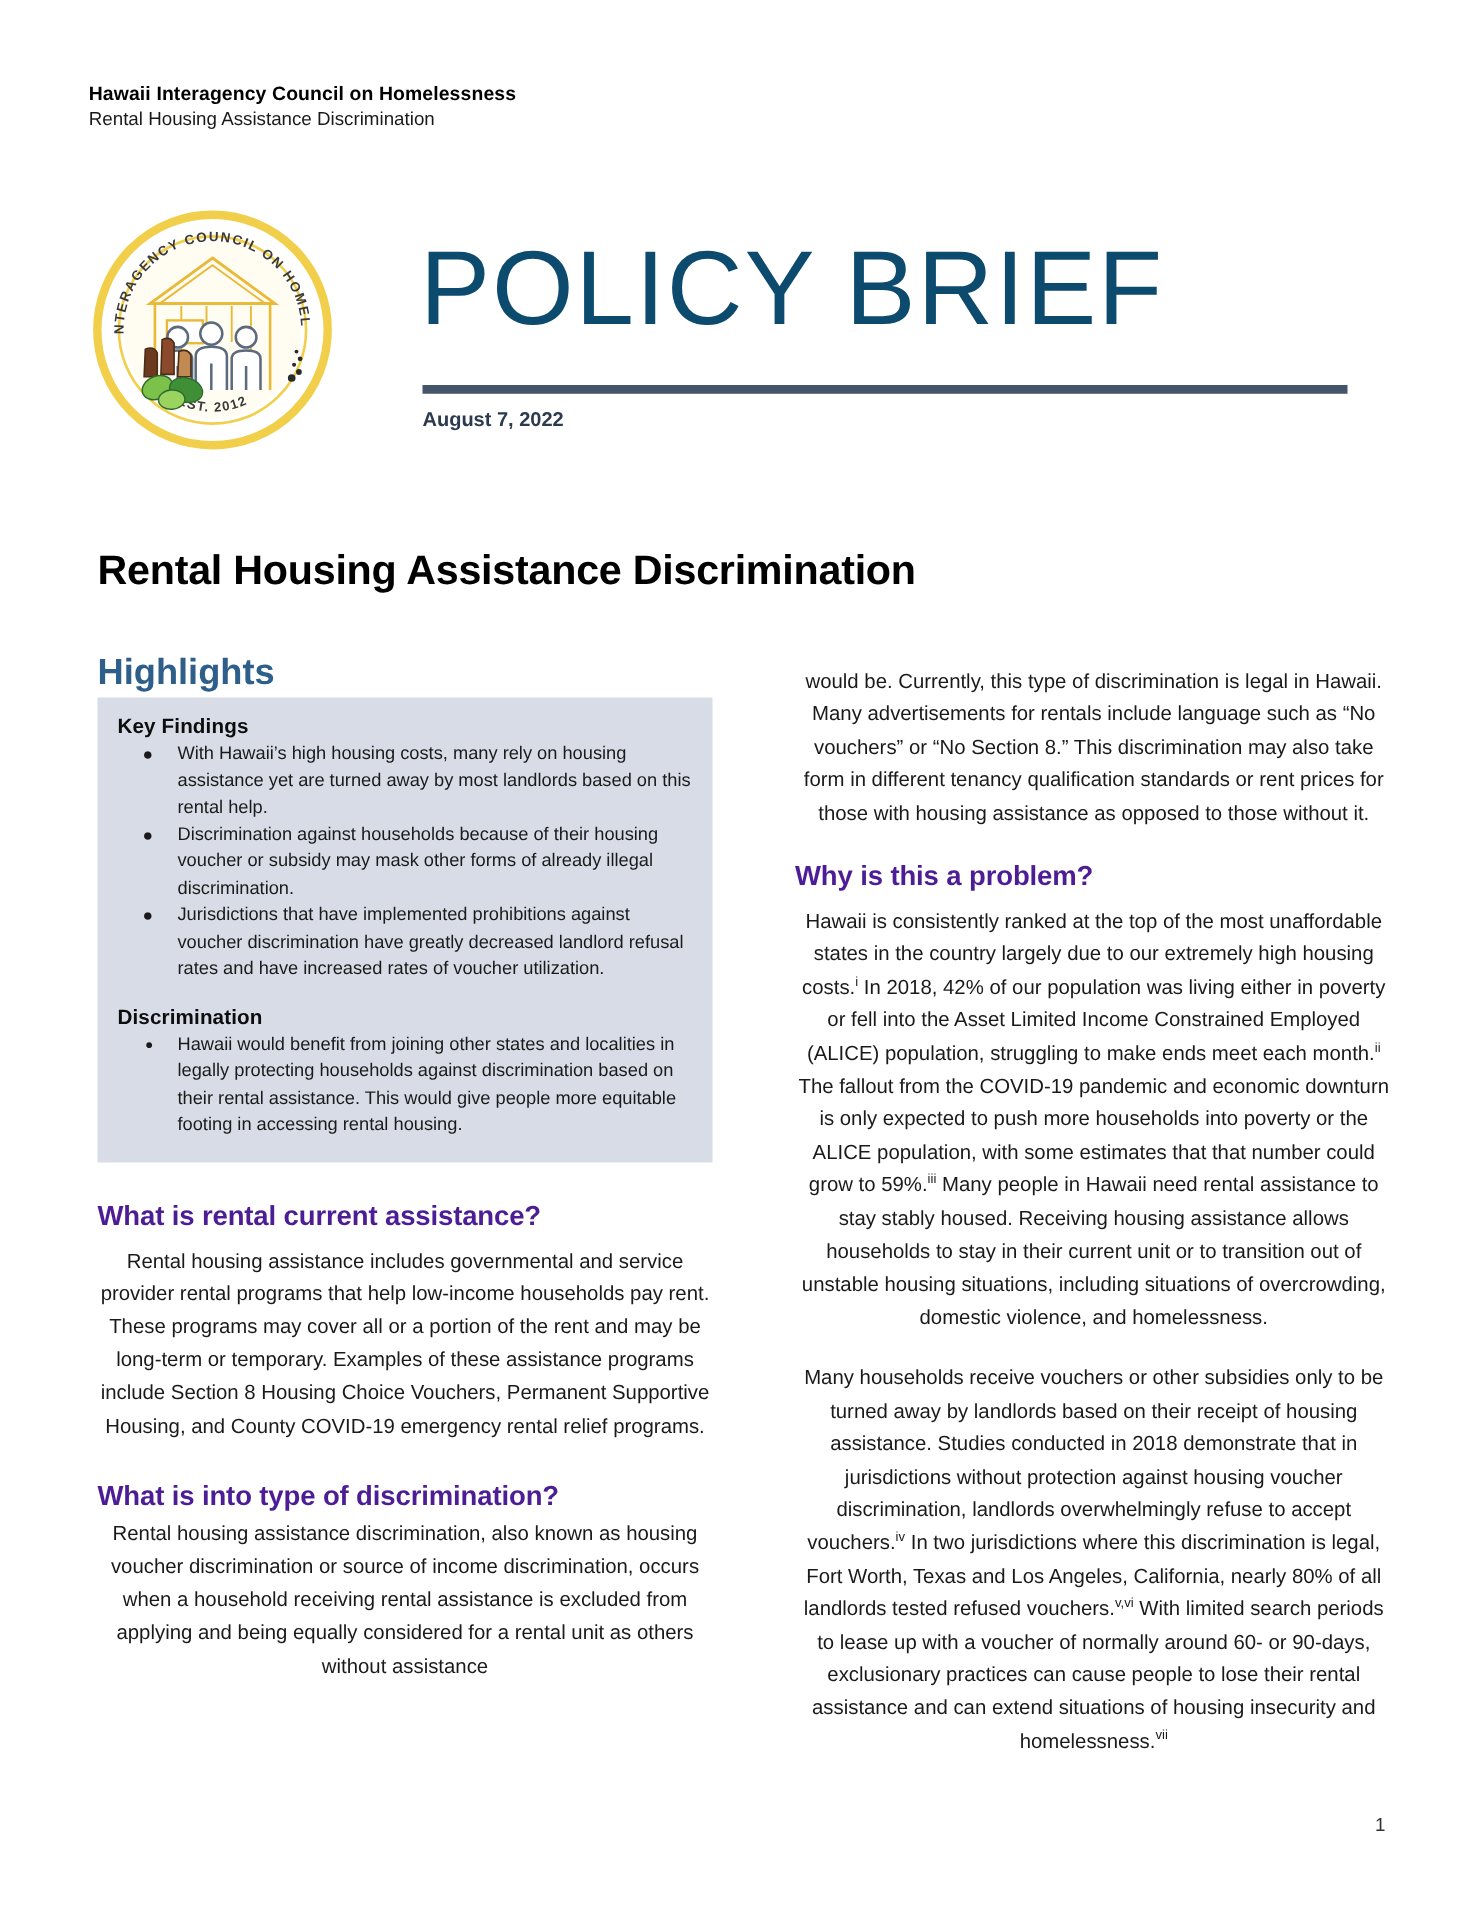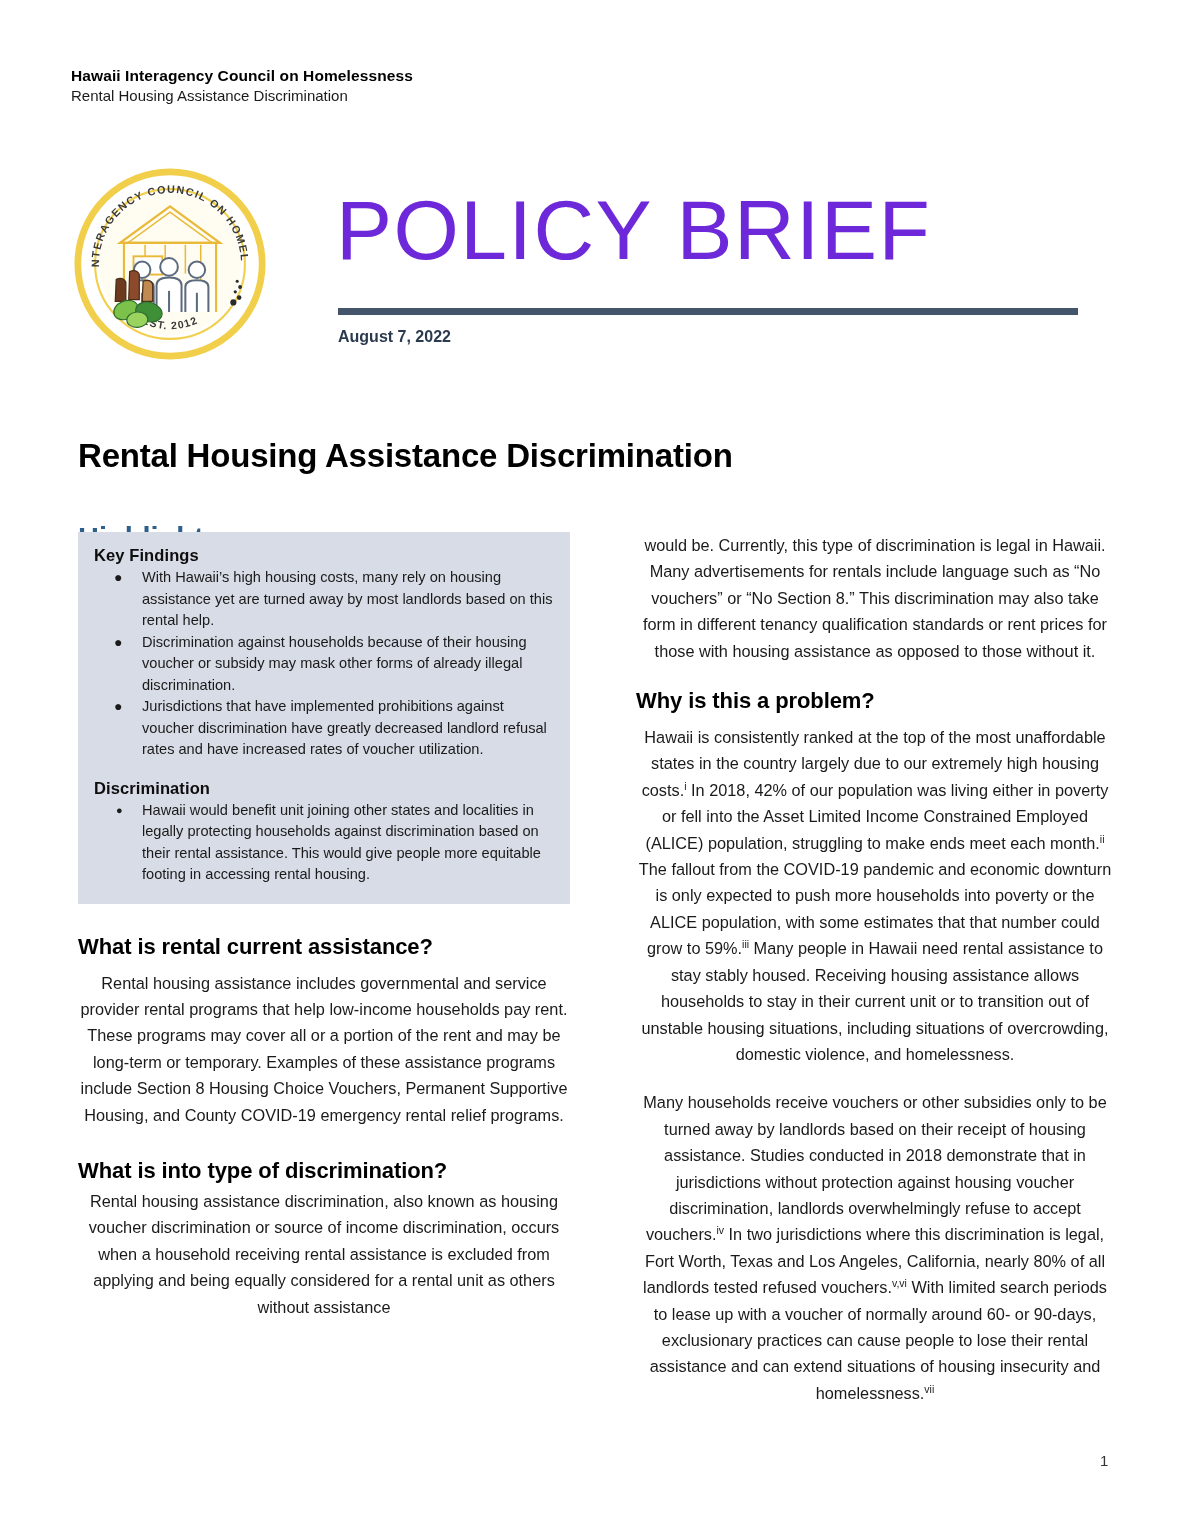--- a/index.html
+++ b/index.html
@@ -61,21 +61,21 @@
     height: 192px;
   }
 
   .brief-title {
     position: absolute;
     left: 336px;
     top: 24px;
     font-size: 84px;
     line-height: 92px;
     font-weight: normal;
-    color: #6d28d9;
+    color: #0c4a6e;
     letter-spacing: 1.5px;
     white-space: nowrap;
   }
   .brief-rule {
     position: absolute;
     left: 338px;
     top: 148px;
     width: 740px;
     height: 7px;
     background: #44546A;
@@ -123,20 +123,21 @@
     left: 636px;
     top: 532px;
     width: 478px;
   }
 
   .kf-box {
     background: #D7DCE6;
     padding: 14px 16px 18px 16px;
     box-sizing: border-box;
     width: 492px;
+    margin-top: 26px;
   }
   .kf-box h3 {
     margin: 0 0 2px 0;
     font-size: 16.5px;
     font-weight: bold;
     color: #0d0d0d;
     letter-spacing: 0.1px;
   }
   .kf-box h3.rec {
     margin-top: 18px;
@@ -162,21 +163,21 @@
     line-height: 21.5px;
   }
   .kf-list.rec-list li .bullet {
     left: 22px;
     font-size: 11px;
   }
 
   .sec-heading {
     font-size: 22px;
     font-weight: bold;
-    color: #000000;
+    color: #4c1d95;
     margin: 30px 0 10px 0;
     letter-spacing: -0.1px;
   }
   .sec-heading.tight {
     margin-bottom: 4px;
   }
   .sec-heading.first-right {
     margin-top: 24px;
   }
 
@@ -294,21 +295,21 @@
     <div class="kf-box">
       <h3>Key Findings</h3>
       <ul class="kf-list">
         <li><span class="bullet">●</span><span>With Hawaii’s high housing costs, many rely on housing assistance yet are turned away by most landlords based on this rental help.</span></li>
         <li><span class="bullet">●</span><span>Discrimination against households because of their housing voucher or subsidy may mask other forms of already illegal discrimination.</span></li>
         <li><span class="bullet">●</span><span>Jurisdictions that have implemented prohibitions against voucher discrimination have greatly decreased landlord refusal rates and have increased rates of voucher utilization.</span></li>
       </ul>
 
       <h3 class="rec">Discrimination</h3>
       <ul class="kf-list rec-list">
-        <li><span class="bullet">●</span><span>Hawaii would benefit unit joining other states and localities in legally protecting households against discrimination based on their rental assistance. This would give people more equitable footing in accessing rental housing.</span></li>
+        <li><span class="bullet">●</span><span>Hawaii would benefit from joining other states and localities in legally protecting households against discrimination based on their rental assistance. This would give people more equitable footing in accessing rental housing.</span></li>
       </ul>
     </div>
 
     <h2 class="sec-heading">What is rental current assistance?</h2>
     <p class="body-p">Rental housing assistance includes governmental and service provider rental programs that help low-income households pay rent. These programs may cover all or a portion of the rent and may be long-term or temporary. Examples of these assistance programs include Section 8 Housing Choice Vouchers, Permanent Supportive Housing, and County COVID-19 emergency rental relief programs.</p>
 
     <h2 class="sec-heading tight">What is into type of discrimination?</h2>
     <p class="body-p nogap">Rental housing assistance discrimination, also known as housing voucher discrimination or source of income discrimination, occurs when a household receiving rental assistance is excluded from applying and being equally considered for a rental unit as others without assistance</p>
   </div>
 

